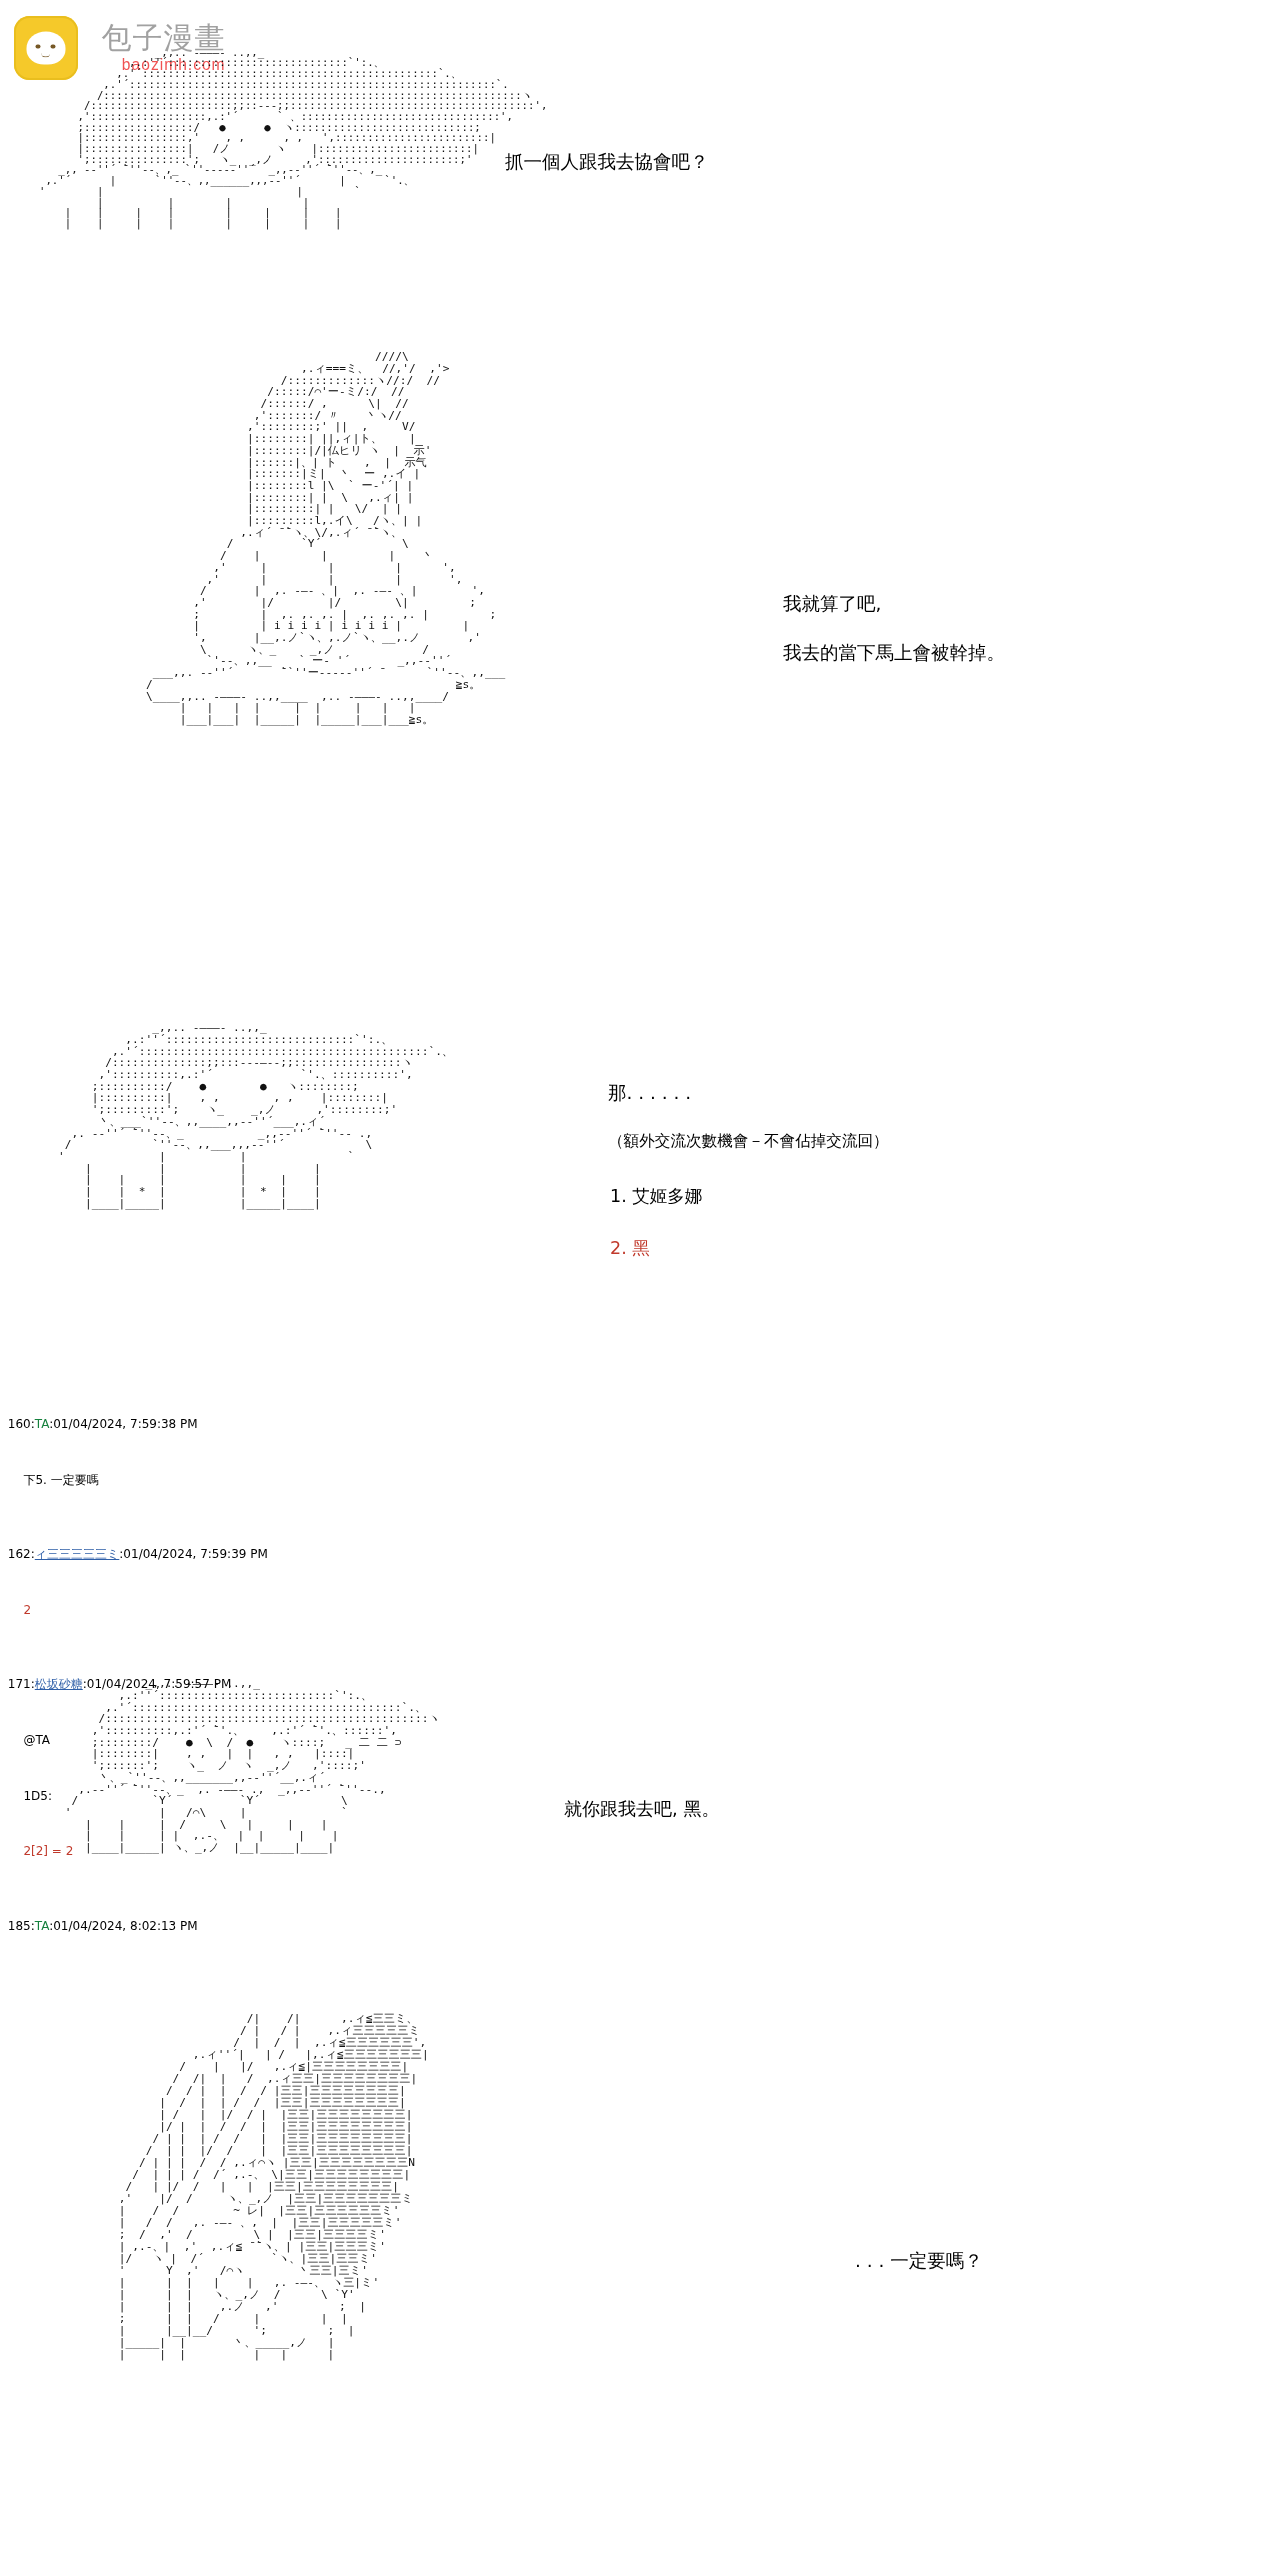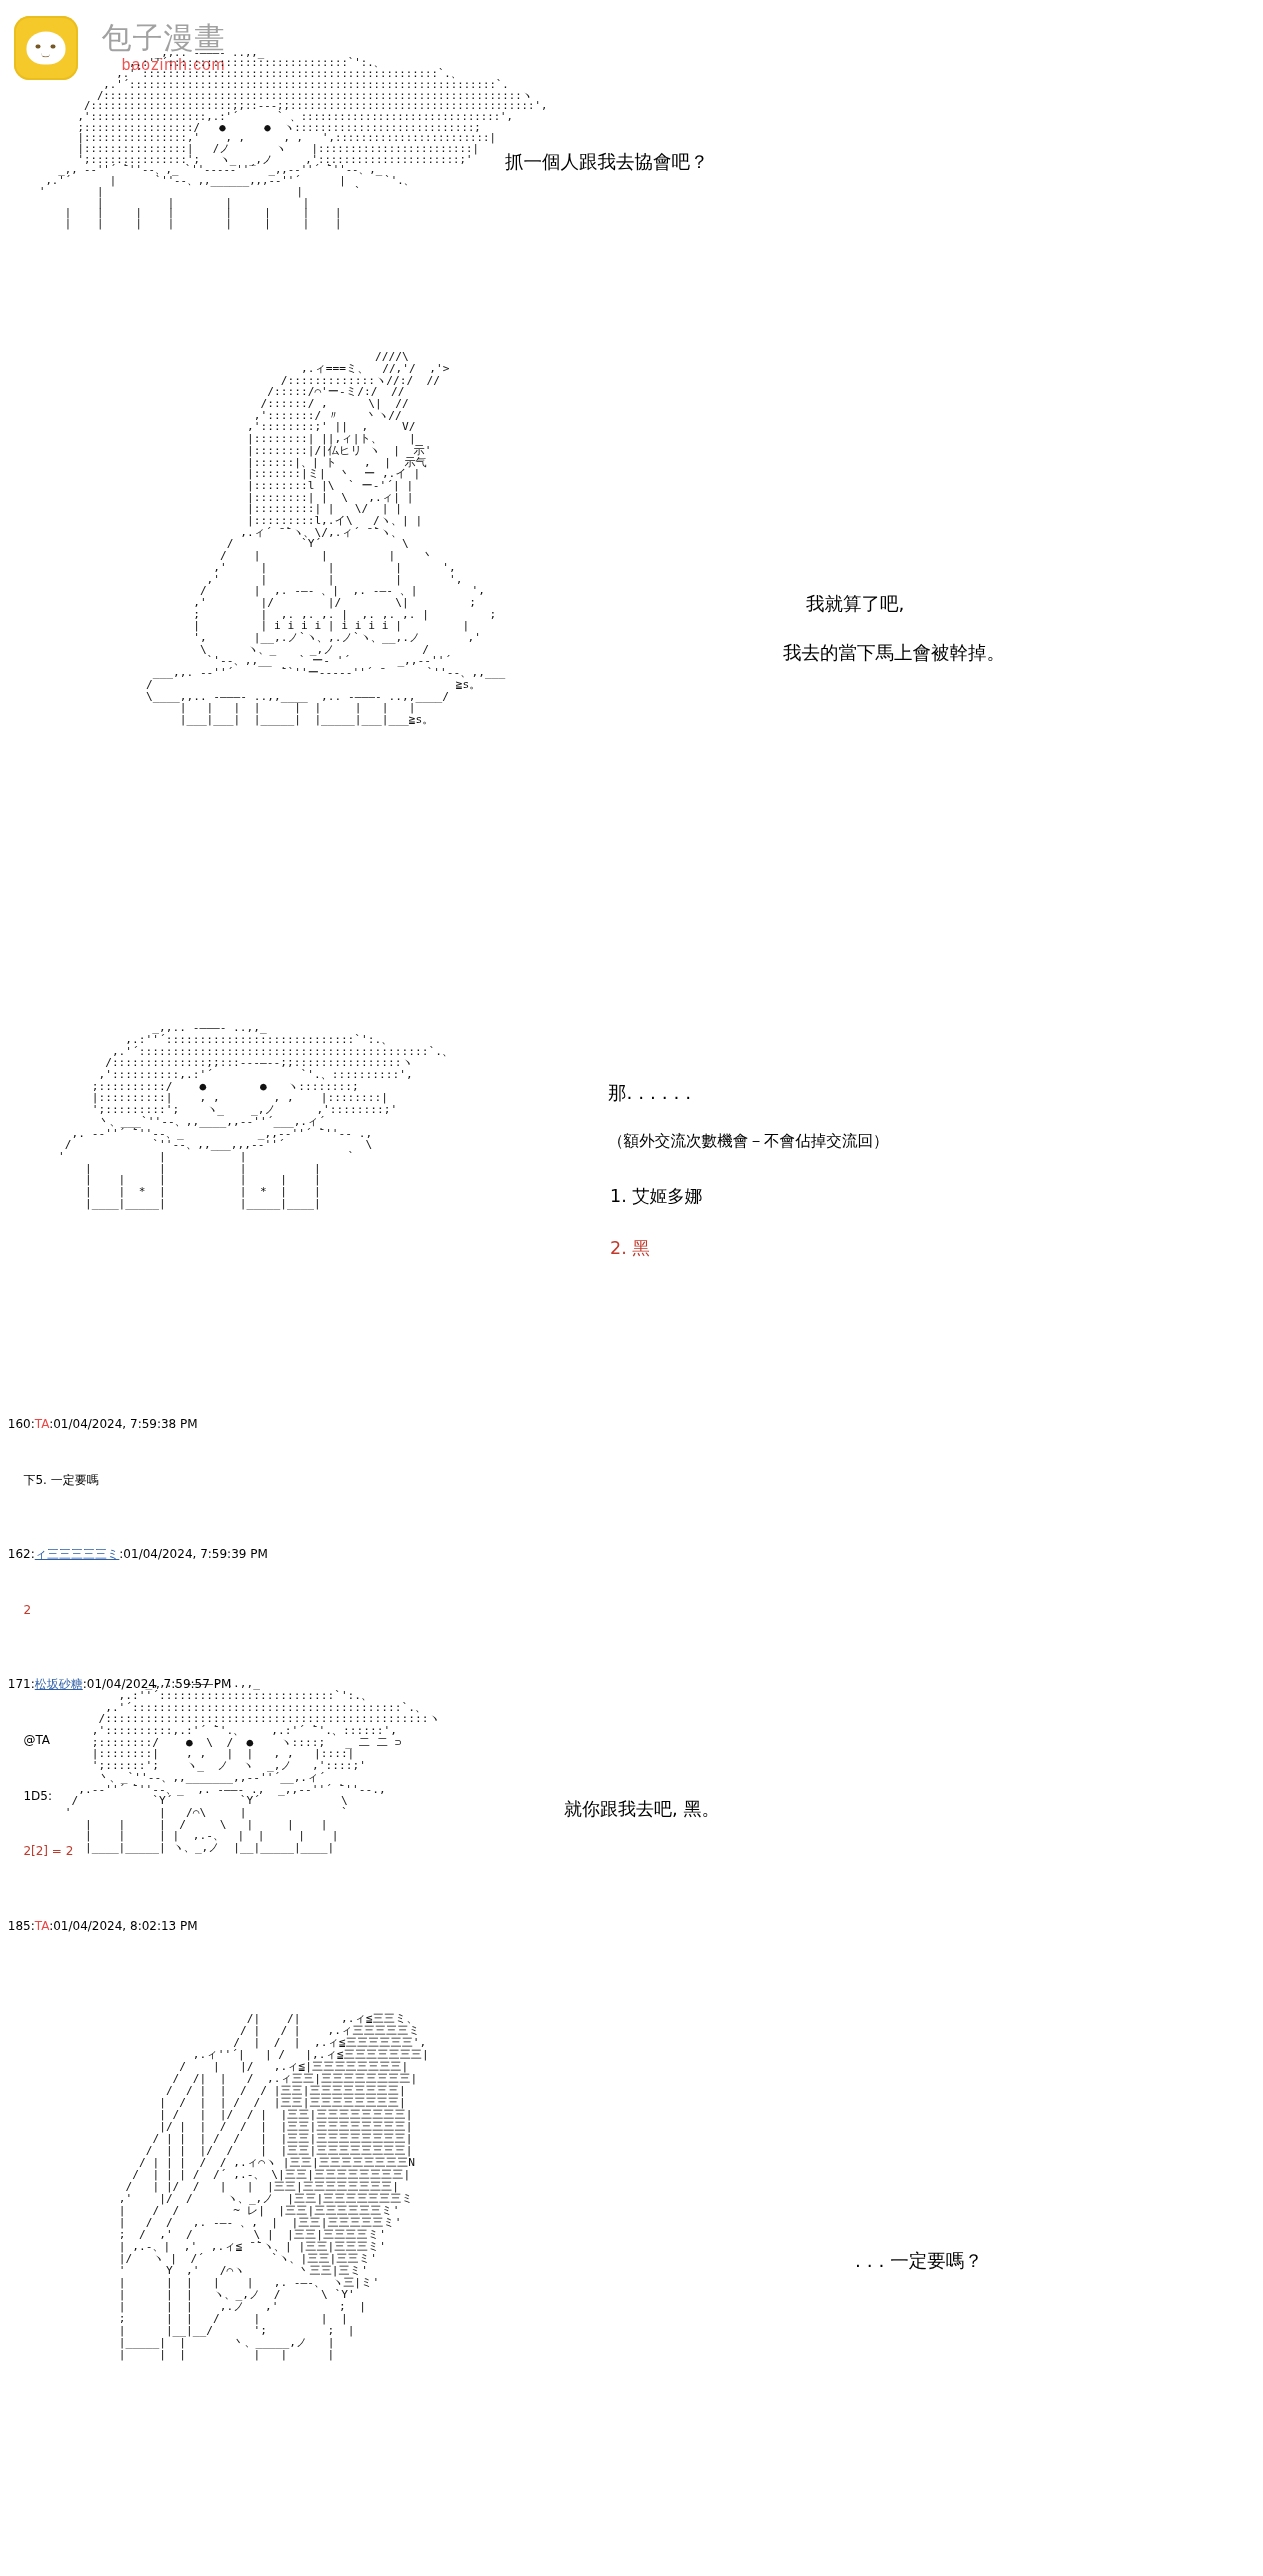--- a/index.html
+++ b/index.html
@@ -113,21 +113,21 @@
   .log {
     position: absolute;
     left: 7.8px;
     white-space: pre;
     font-family: "DejaVu Sans", "Liberation Sans", sans-serif;
     font-size: 12px;
     line-height: 1.55;
     color: #000000;
   }
   .log .num { color: #000; }
-  .log .ta { color: #ef4444; }
+  .log .ta { color: #15803d; }
   .log .name { color: #2f5fa8; text-decoration: underline; }
   .log .roll { color: #c0392b; }
   .log-line { display: block; }
   .log-indent { padding-left: 15.6px; display: block; }
 </style>
 </head>
 <body>
 
 <div class="page">
 
@@ -187,21 +187,21 @@
        ;         |  ,. ,. ,. |  ,. ,. ,. |         ;
        |         | i i i i | i i i i |         |
        ',       |__,.ノ`ヽ、,.ノ`ヽ、__,.ノ       ,'
         \      ヽ、_     _,ノ             /
          `'‐-、,,__    ` ー‐ '´       _,,-‐''´
  ___,,. -‐''´       ̄``''ー---‐‐''´ ̄       `''‐-、,,___
 /                                             ≧s。
 \____,,.. -―――- ..,,____  ,.. -―――- ..,,____/
      |   |   |  |     |  |     |   |   |
      |___|___|  |_____|  |_____|___|___≧s。</pre>
-  <div class="dlg" style="left:783px; top:588px; font-size:18.5px;margin-left:23px;">我就算了吧,</div>
+  <div class="dlg" style="left:783px; top:588px; font-size:18.5px;">我就算了吧,</div>
   <div class="dlg" style="left:783px; top:637px; font-size:18.5px;">我去的當下馬上會被幹掉。</div>
 
   <pre class="ascii" style="left:58px; top:1011px; font-size:11.2px; line-height:11.7px;">              _,,.. -―――- ..,,_
           ,.:''´::::::::::::::::::::::::::::`':.、
         ,.'´:::::::::::::::::::::::::::::::::::::::::::`.、
        /::::::::::::::;;:::---―--;;::::::::::::::::ヽ
       ,'::::::::::,.:'´             `'.、::::::::::',
      ;::::::::::/    ●        ●   ヽ::::::::;
      |::::::::::|    , ,        , ,    |::::::::|
      ';:::::::::';    ヽ_    _,ノ      ,'::::::::;'

